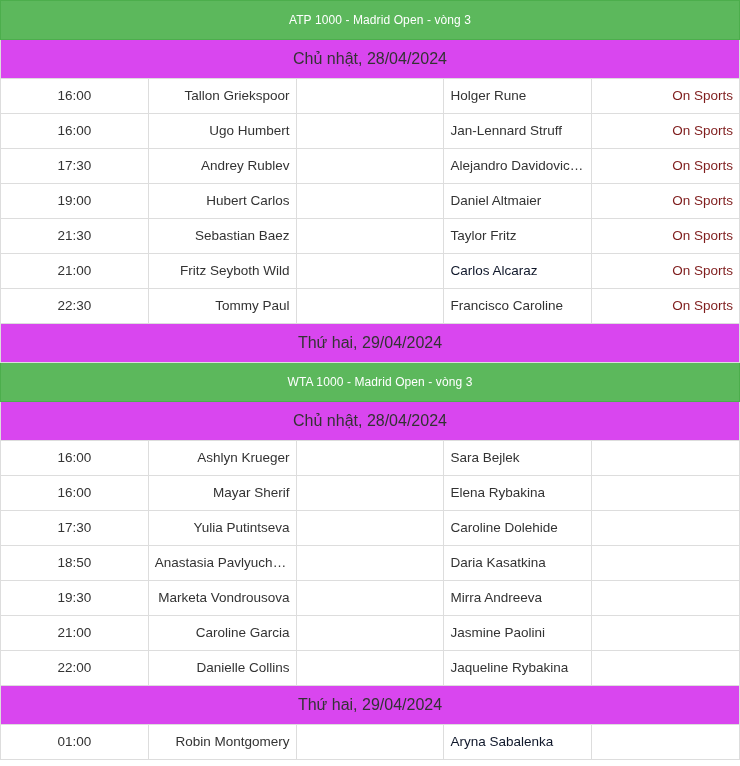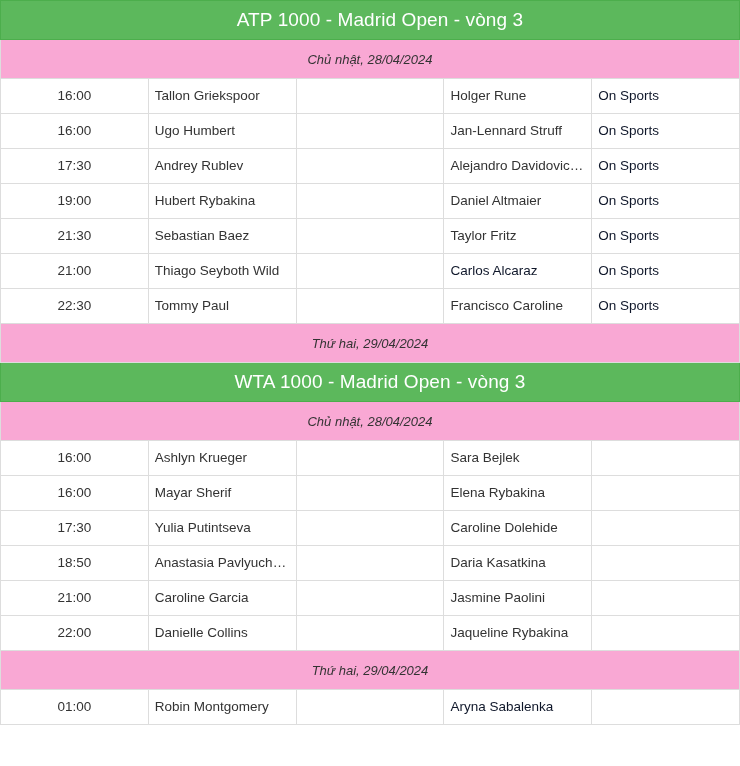--- a/index.html
+++ b/index.html
@@ -22,56 +22,55 @@
     border: 1px solid #dddddd;
     font-size: 13.5px;
     padding: 0;
     height: 34px;
     vertical-align: middle;
   }
   .header-row td {
     background: #5cb85c;
     color: #ffffff;
     text-align: center;
-    font-size: 19px;
+    font-size: 12px;
     height: 38px;
     border: 1px solid #4cae4c;
     letter-spacing: 0.1px;
     padding-left: 20px;
   }
   .date-row td {
     text-align: center;
     color: #333333;
-    font-size: 13px;
+    font-size: 16px;
     height: 38px;
-    background: #f9a8d4;
-    font-style: italic;
+    background: #d946ef;
   }
   .c-time {
     width: 50px;
     text-align: center;
     color: #333333;
     margin-left: 8px;
   }
   .c-p1 {
     width: 270px;
-    text-align: left;
+    text-align: right;
   }
   .c-score {
     width: 44px;
     text-align: center;
   }
   .c-p2 {
     width: 254px;
     text-align: left;
   }
   .c-ch {
     width: 118px;
-    text-align: left;
-    color: #0f172a;
+    text-align: right;
+    color: #7f1d1d;
     font-size: 13px;
   }
   .winner {
     color: #0f172a;
   }
   .normal {
     color: #333333;
   }
   .cell-inner {
     display: block;
@@ -142,21 +141,21 @@
         </td>
         <td class="c-ch">
           <span class="cell-inner">On Sports</span>
         </td>
       </tr>
       <tr>
         <td class="c-time">
           <span class="cell-inner">19:00</span>
         </td>
         <td class="c-p1">
-          <span class="cell-inner normal">Hubert Rybakina</span>
+          <span class="cell-inner normal">Hubert Carlos</span>
         </td>
         <td class="c-score">
           <span class="cell-inner"></span>
         </td>
         <td class="c-p2">
           <span class="cell-inner normal">Daniel Altmaier</span>
         </td>
         <td class="c-ch">
           <span class="cell-inner">On Sports</span>
         </td>
@@ -176,21 +175,21 @@
         </td>
         <td class="c-ch">
           <span class="cell-inner">On Sports</span>
         </td>
       </tr>
       <tr>
         <td class="c-time">
           <span class="cell-inner">21:00</span>
         </td>
         <td class="c-p1">
-          <span class="cell-inner normal">Thiago Seyboth Wild</span>
+          <span class="cell-inner normal">Fritz Seyboth Wild</span>
         </td>
         <td class="c-score">
           <span class="cell-inner"></span>
         </td>
         <td class="c-p2">
           <span class="cell-inner winner">Carlos Alcaraz</span>
         </td>
         <td class="c-ch">
           <span class="cell-inner">On Sports</span>
         </td>
@@ -277,20 +276,37 @@
           <span class="cell-inner">18:50</span>
         </td>
         <td class="c-p1">
           <span class="cell-inner normal">Anastasia Pavlyuchenkova</span>
         </td>
         <td class="c-score">
           <span class="cell-inner"></span>
         </td>
         <td class="c-p2">
           <span class="cell-inner normal">Daria Kasatkina</span>
+        </td>
+        <td class="c-ch">
+          <span class="cell-inner"></span>
+        </td>
+      </tr>
+      <tr>
+        <td class="c-time">
+          <span class="cell-inner">19:30</span>
+        </td>
+        <td class="c-p1">
+          <span class="cell-inner normal">Marketa Vondrousova</span>
+        </td>
+        <td class="c-score">
+          <span class="cell-inner"></span>
+        </td>
+        <td class="c-p2">
+          <span class="cell-inner normal">Mirra Andreeva</span>
         </td>
         <td class="c-ch">
           <span class="cell-inner"></span>
         </td>
       </tr>
       <tr>
         <td class="c-time">
           <span class="cell-inner">21:00</span>
         </td>
         <td class="c-p1">

